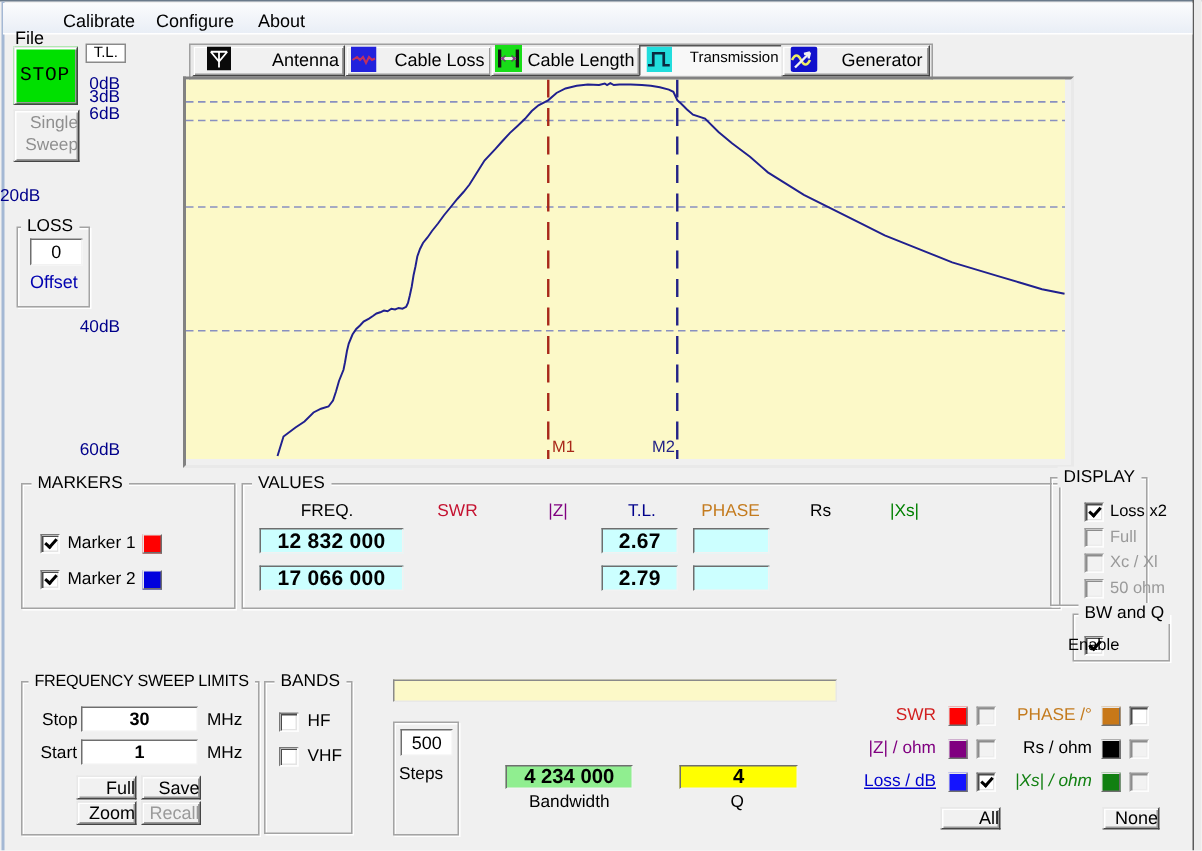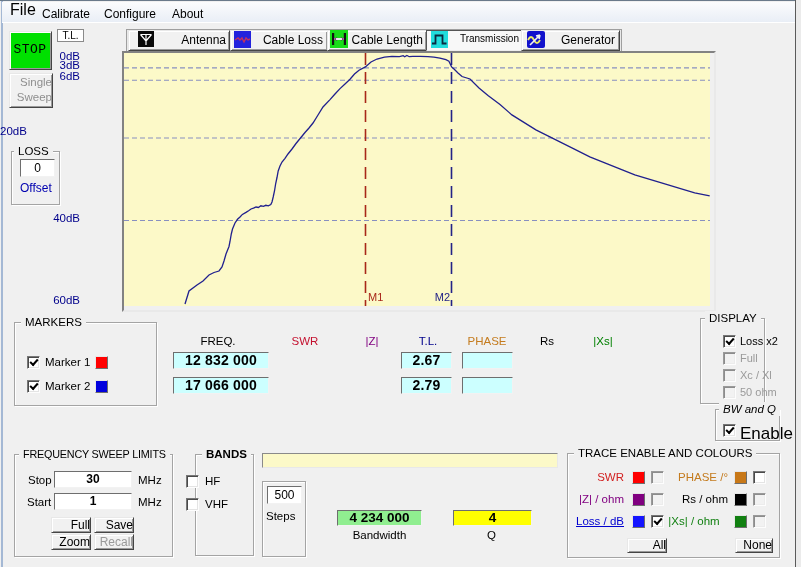--- a/index.html
+++ b/index.html
@@ -19,21 +19,21 @@
 </head>
 <body>
 <div id="app">
 
   <div class="abs" style="left:0;top:0;width:801px;height:1px;background:#6A7A8A;"></div>
   <div class="abs" style="left:1px;top:1px;width:2px;height:566px;background:#A4B8D4;"></div>
   <div class="abs" style="left:795px;top:0;width:1px;height:567px;background:#5A5A5A;"></div>
   <div class="abs" style="left:796px;top:0;width:5px;height:567px;background:#EBEBEB;"></div>
 
   <div class="abs" style="left:2px;top:2px;width:793px;height:20px;background:linear-gradient(#FBFCFD,#E9EEF6);border-bottom:1px solid #FFFFFF;"></div>
-  <div class="lab" style="left:10px;top:1px;font-size:16px;">File</div>
+  <div class="lab" style="left:10px;top:18px;font-size:12px;">File</div>
   <div class="lab" style="left:42px;top:7px;font-size:12px;">Calibrate</div>
   <div class="lab" style="left:104px;top:7px;font-size:12px;">Configure</div>
   <div class="lab" style="left:172px;top:7px;font-size:12px;">About</div>
 
   <div class="btn" style="left:9px;top:31px;width:41px;height:37px;background:#00E000;"></div>
   <div class="lab" style="left:9px;top:42px;width:42px;text-align:center;font-family:'Liberation Mono',monospace;font-size:13px;font-weight:normal;letter-spacing:0.5px;">STOP</div>
 
   <div class="abs" style="left:57px;top:29px;width:25px;height:11px;background:#FFF;border:1px solid #8A8A8A;font-size:10px;text-align:center;line-height:11px;">T.L.</div>
 
   <div class="btn" style="left:9px;top:73px;width:42px;height:32px;color:#8F8F8F;font-size:11.5px;line-height:15px;padding-top:1px;">Single<br>Sweep</div>
@@ -130,20 +130,23 @@
       <div class="chk"></div>
     </div>
   <div class="lab" style="left:45px;top:356px;">Marker 1</div>
   <div class="sw" style="left:95px;top:356px;background:#FF0000;"></div>
   <div class="cb" style="left:27px;top:380px;">
       <div class="chk"></div>
     </div>
   <div class="lab" style="left:45px;top:380px;">Marker 2</div>
   <div class="sw" style="left:95px;top:380px;background:#0000DD;"></div>
 
+  <div class="gb" style="left:161px;top:322px;width:544px;height:82px;">
+    <span class="gl">VALUES</span>
+  </div>
   <div class="lab" style="left:188px;top:335px;width:60px;text-align:center;">FREQ.</div>
   <div class="lab" style="left:275px;top:335px;width:60px;text-align:center;color:#C41230;">SWR</div>
   <div class="lab" style="left:342px;top:335px;width:60px;text-align:center;color:#800080;">|Z|</div>
   <div class="lab navy" style="left:398px;top:335px;width:60px;text-align:center;">T.L.</div>
   <div class="lab" style="left:457px;top:335px;width:60px;text-align:center;color:#C47B1E;">PHASE</div>
   <div class="lab" style="left:517px;top:335px;width:60px;text-align:center;">Rs</div>
   <div class="lab" style="left:573px;top:335px;width:60px;text-align:center;color:#008000;">|Xs|</div>
   <div class="fld" style="left:173px;top:352px;width:94px;height:15px;line-height:15px;">12 832 000</div>
   <div class="fld" style="left:173px;top:377px;width:94px;height:15px;line-height:15px;">17 066 000</div>
   <div class="fld" style="left:401px;top:352px;width:49px;height:15px;line-height:15px;">2.67</div>
@@ -158,79 +161,76 @@
       <div class="chk"></div>
     </div>
   <div class="lab" style="left:740px;top:335px;font-size:11px;">Loss x2</div>
   <div class="cb dis" style="left:723px;top:352px;"></div>
   <div class="lab" style="left:740px;top:352px;font-size:11px;color:#9A9A9A;">Full</div>
   <div class="cb dis" style="left:723px;top:369px;"></div>
   <div class="lab" style="left:740px;top:369px;font-size:11px;color:#9A9A9A;">Xc / Xl</div>
   <div class="cb dis" style="left:723px;top:386px;"></div>
   <div class="lab" style="left:740px;top:386px;font-size:11px;color:#9A9A9A;">50 ohm</div>
 
-  <div class="gb" style="left:715px;top:409px;width:63px;height:30px;font-style:italic;">
+  <div class="gb" style="left:715px;top:409px;width:63px;height:30px;">
     <span class="gl" style="left:3px;">BW and Q</span>
   </div>
   <div class="cb" style="left:723px;top:424px;">
       <div class="chk"></div>
     </div>
-  <div class="lab" style="left:740px;top:424px;font-size:17px;">Enable</div>
+  <div class="lab" style="left:712px;top:424px;font-size:11px;">Enable</div>
 
   <div class="gb" style="left:14px;top:454px;width:157px;height:101px;">
     <span class="gl" style="font-size:10.8px;left:4px;letter-spacing:-0.2px;">FREQUENCY SWEEP LIMITS</span>
   </div>
   <div class="lab" style="left:28px;top:474px;">Stop</div>
   <div class="abs" style="left:54px;top:471px;width:76px;height:15px;background:#FFF;border:1px solid;border-color:#6E6E6E #F2F2F2 #F2F2F2 #6E6E6E;font-size:12px;font-weight:bold;text-align:center;line-height:15px;">30</div>
   <div class="lab" style="left:138px;top:474px;">MHz</div>
   <div class="lab" style="left:27px;top:496px;text-align:center;">Start</div>
   <div class="abs" style="left:54px;top:493px;width:76px;height:15px;background:#FFF;border:1px solid;border-color:#6E6E6E #F2F2F2 #F2F2F2 #6E6E6E;font-size:12px;font-weight:bold;text-align:center;line-height:15px;">1</div>
   <div class="lab" style="left:138px;top:496px;">MHz</div>
   <div class="btn" style="left:51px;top:517px;width:38px;height:14px;line-height:14px;">Full</div>
   <div class="btn" style="left:94px;top:517px;width:38px;height:14px;line-height:14px;">Save</div>
   <div class="btn" style="left:51px;top:534px;width:38px;height:14px;line-height:14px;">Zoom</div>
   <div class="btn" style="left:94px;top:534px;width:38px;height:14px;line-height:14px;color:#9A9A9A;">Recall</div>
 
-  <div class="gb" style="left:195px;top:454px;width:57px;height:100px;font-weight:bold;">
+  <div class="gb" style="left:176px;top:454px;width:57px;height:100px;">
     <span class="gl">BANDS</span>
   </div>
   <div class="cb" style="left:186px;top:475px;"></div>
   <div class="lab" style="left:205px;top:475px;">HF</div>
   <div class="cb" style="left:186px;top:498px;"></div>
   <div class="lab" style="left:205px;top:498px;">VHF</div>
 
   <div class="abs" style="left:262px;top:453px;width:294px;height:13px;background:#FCF9C8;border:1px solid;border-color:#8A8A8A #E8E8E8 #E8E8E8 #8A8A8A;"></div>
 
   <div class="gb" style="left:262px;top:481px;width:42px;height:74px;"></div>
   <div class="abs" style="left:267px;top:486px;width:33px;height:16px;background:#FFF;border:1px solid;border-color:#6E6E6E #F2F2F2 #F2F2F2 #6E6E6E;font-size:12px;text-align:center;line-height:16px;">500</div>
   <div class="lab" style="left:266px;top:510px;">Steps</div>
 
   <div class="abs" style="left:337px;top:510px;width:83px;height:14px;background:#90EE90;border:1px solid;border-color:#6E6E6E #F2F2F2 #F2F2F2 #6E6E6E;font-size:13.5px;font-weight:bold;text-align:center;line-height:14px;">4 234 000</div>
   <div class="lab" style="left:337px;top:529px;width:85px;text-align:center;">Bandwidth</div>
   <div class="abs" style="left:453px;top:510px;width:77px;height:14px;background:#FFFF00;border:1px solid;border-color:#6E6E6E #F2F2F2 #F2F2F2 #6E6E6E;font-size:13.5px;font-weight:bold;text-align:center;line-height:14px;">4</div>
   <div class="lab" style="left:453px;top:529px;width:77px;text-align:center;">Q</div>
 
-  <div class="gb" style="left:567px;top:453px;width:211px;height:103px;">
-    <span class="gl">TRACE ENABLE AND COLOURS</span>
-  </div>
   <div class="lab" style="left:560px;top:471px;width:64px;text-align:right;color:#D22020;">SWR</div>
   <div class="sw" style="left:632px;top:471px;background:#FF0000;"></div>
   <div class="cb dis" style="left:651px;top:471px;"></div>
   <div class="lab" style="left:560px;top:493px;width:64px;text-align:right;color:#800080;">|Z| / ohm</div>
   <div class="sw" style="left:632px;top:493px;background:#800080;"></div>
   <div class="cb dis" style="left:651px;top:493px;"></div>
   <div class="lab" style="left:560px;top:515px;width:64px;text-align:right;color:#0000D0;text-decoration:underline;">Loss / dB</div>
   <div class="sw" style="left:632px;top:515px;background:#1414FF;"></div>
   <div class="cb" style="left:651px;top:515px;">
       <div class="chk"></div>
     </div>
   <div class="lab" style="left:660px;top:471px;width:68px;text-align:right;color:#C47B1E;">PHASE /°</div>
   <div class="sw" style="left:734px;top:471px;background:#C87818;"></div>
   <div class="cb" style="left:753px;top:471px;"></div>
   <div class="lab" style="left:660px;top:493px;width:68px;text-align:right;">Rs / ohm</div>
   <div class="sw" style="left:734px;top:493px;background:#000;"></div>
   <div class="cb dis" style="left:753px;top:493px;"></div>
-  <div class="lab" style="left:660px;top:515px;width:68px;text-align:center;color:#128012;">|Xs| / ohm</div>
+  <div class="lab" style="left:660px;top:515px;width:68px;text-align:right;color:#128012;font-style:italic;">|Xs| / ohm</div>
   <div class="sw" style="left:734px;top:515px;background:#118011;"></div>
   <div class="cb dis" style="left:753px;top:515px;"></div>
   <div class="btn" style="left:627px;top:538px;width:38px;height:13px;line-height:13px;">All</div>
   <div class="btn" style="left:735px;top:538px;width:36px;height:13px;line-height:13px;">None</div>
 </div>
 
 </body></html>

